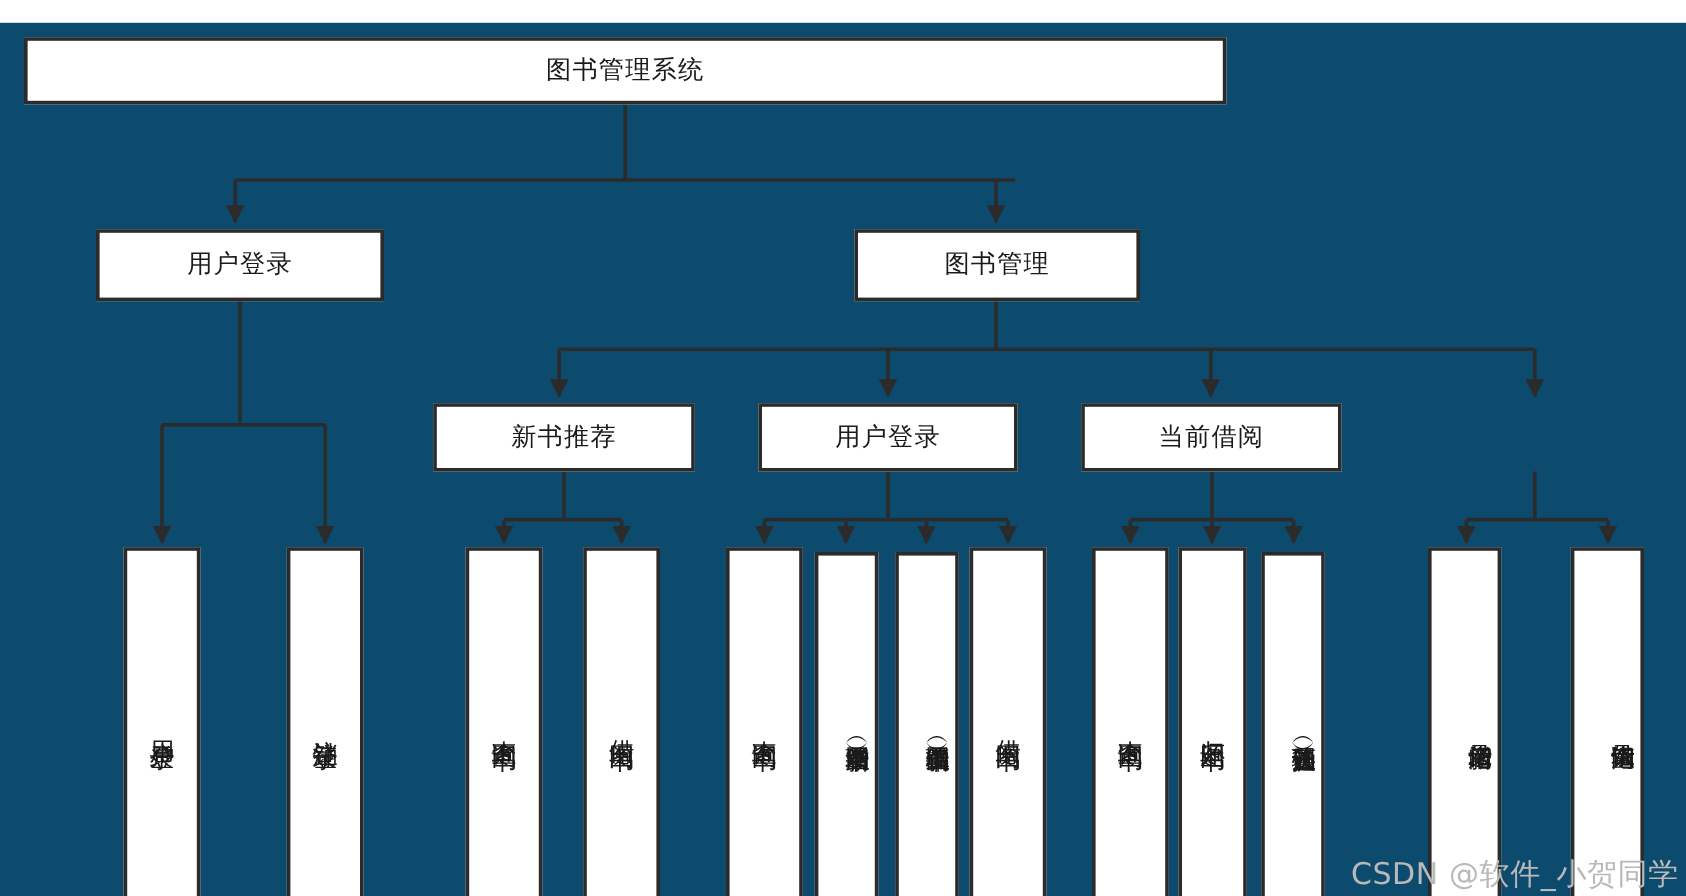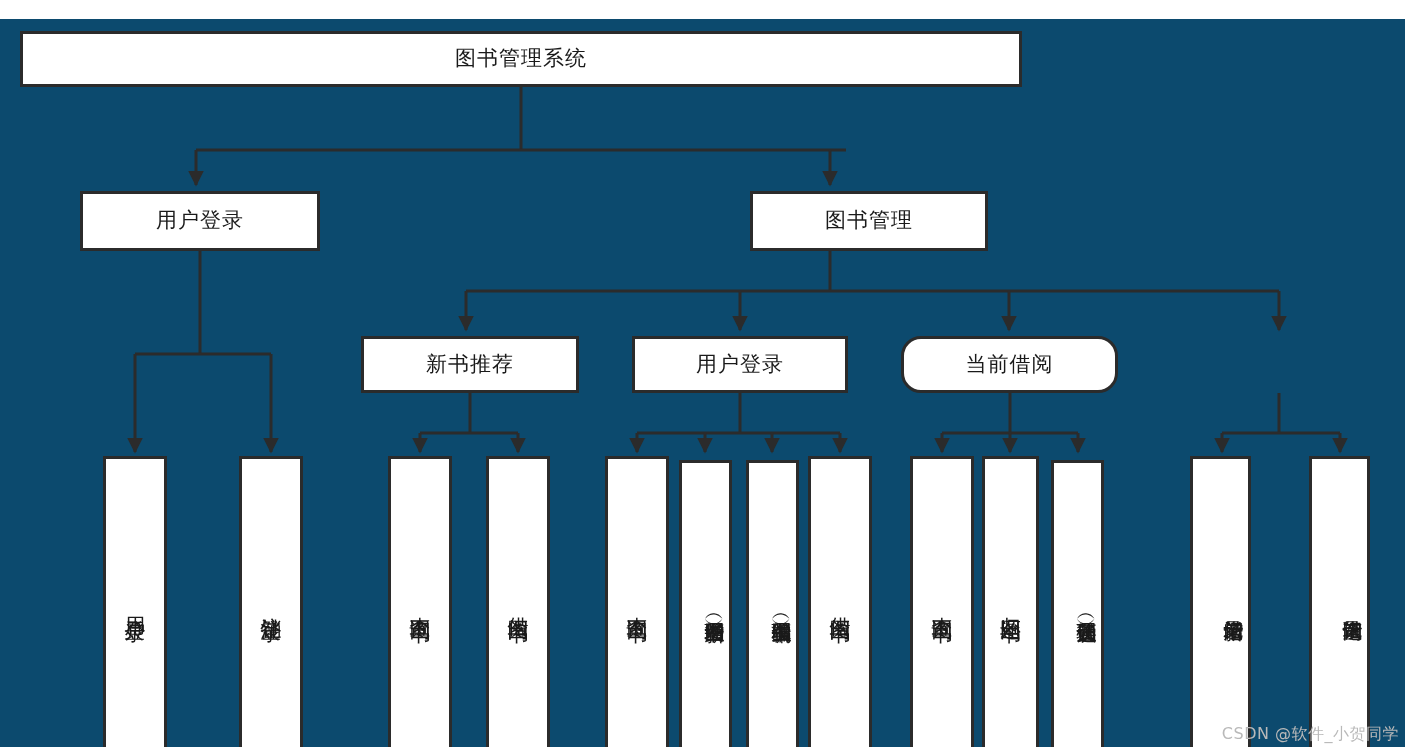--- a/index.html
+++ b/index.html
@@ -56,21 +56,21 @@
     left: 0;
     top: 0;
     width: 1405px;
     height: 747px;
     pointer-events: none;
   }
   .watermark {
     position: absolute;
     right: 6px;
     bottom: 21px;
-    font-size: 16px;
+    font-size: 25px;
     color: #b9b9b9;
     letter-spacing: 0.5px;
     white-space: nowrap;
   }
 </style>
 </head>
 <body>
 
 <div id="canvas">
 
@@ -124,31 +124,31 @@
     </g>
   </svg>
 
   <div class="node horiz" style="left:20px; top:12px; width:1002px; height:56px;">
     <span>图书管理系统</span>
   </div>
 
   <div class="node horiz" style="left:80px; top:172px; width:240px; height:60px;">
     <span>用户登录</span>
   </div>
-  <div class="node horiz" style="left:750px; top:172px; width:238px; height:60px;">
+  <div class="node horiz" style="left:712px; top:172px; width:238px; height:60px;">
     <span>图书管理</span>
   </div>
 
   <div class="node horiz" style="left:361px; top:317px; width:218px; height:57px;">
     <span>新书推荐</span>
   </div>
   <div class="node horiz" style="left:632px; top:317px; width:216px; height:57px;">
     <span>用户登录</span>
   </div>
-  <div class="node horiz" style="left:901px; top:317px; width:217px; height:57px;border-radius:20px;">
+  <div class="node horiz" style="left:901px; top:317px; width:217px; height:57px;">
     <span>当前借阅</span>
   </div>
 
   <div class="node vert mid" style="left:103px; top:437px; width:64px; height:296px;">
     <span>用户登录</span>
   </div>
   <div class="node vert mid" style="left:239px; top:437px; width:64px; height:296px;">
     <span>注销登录</span>
   </div>
 

